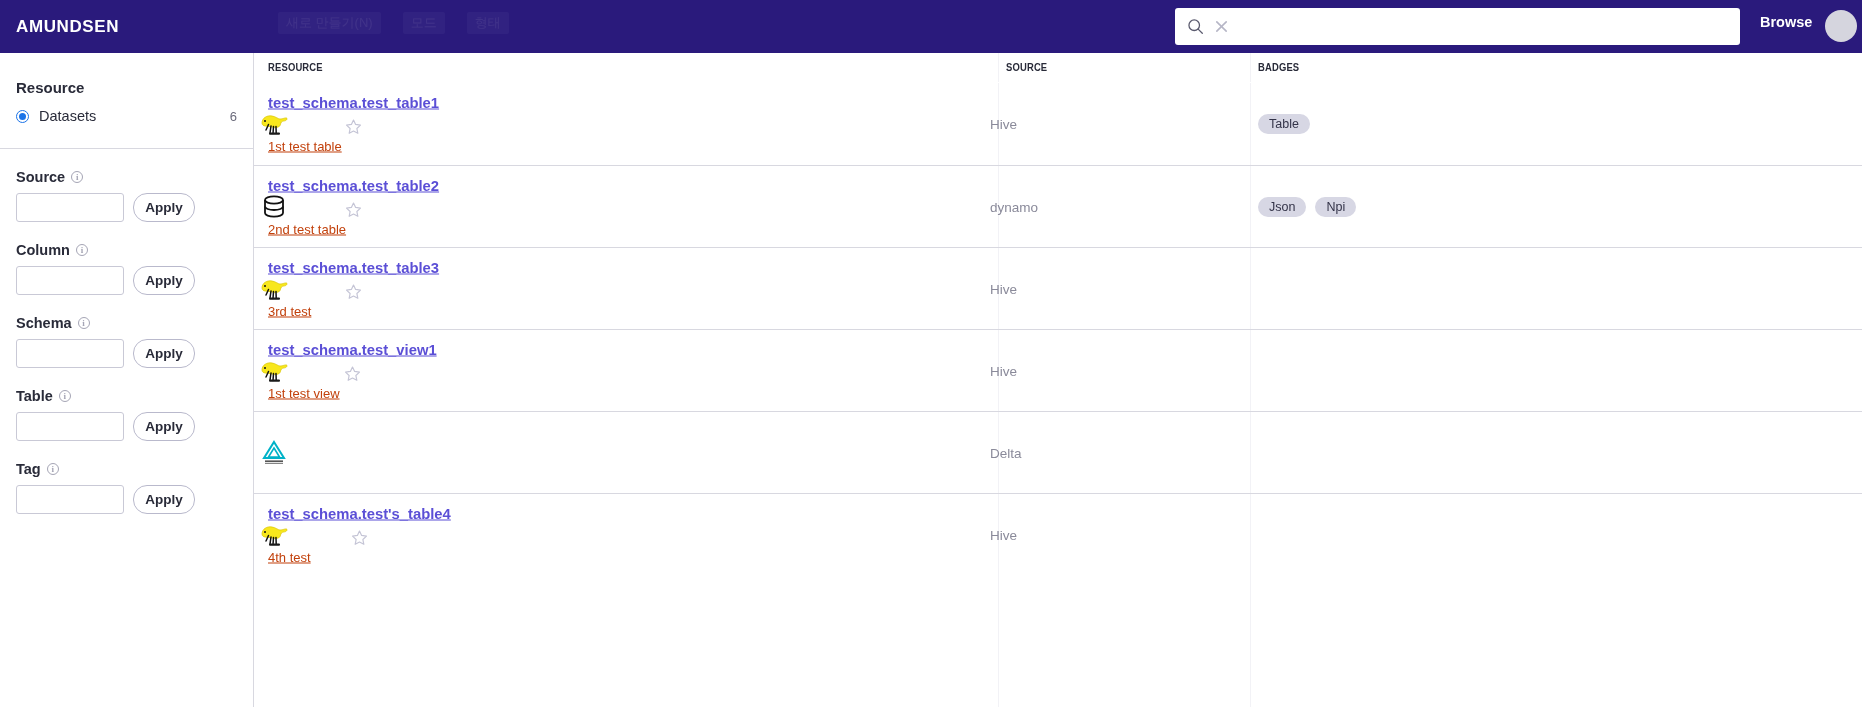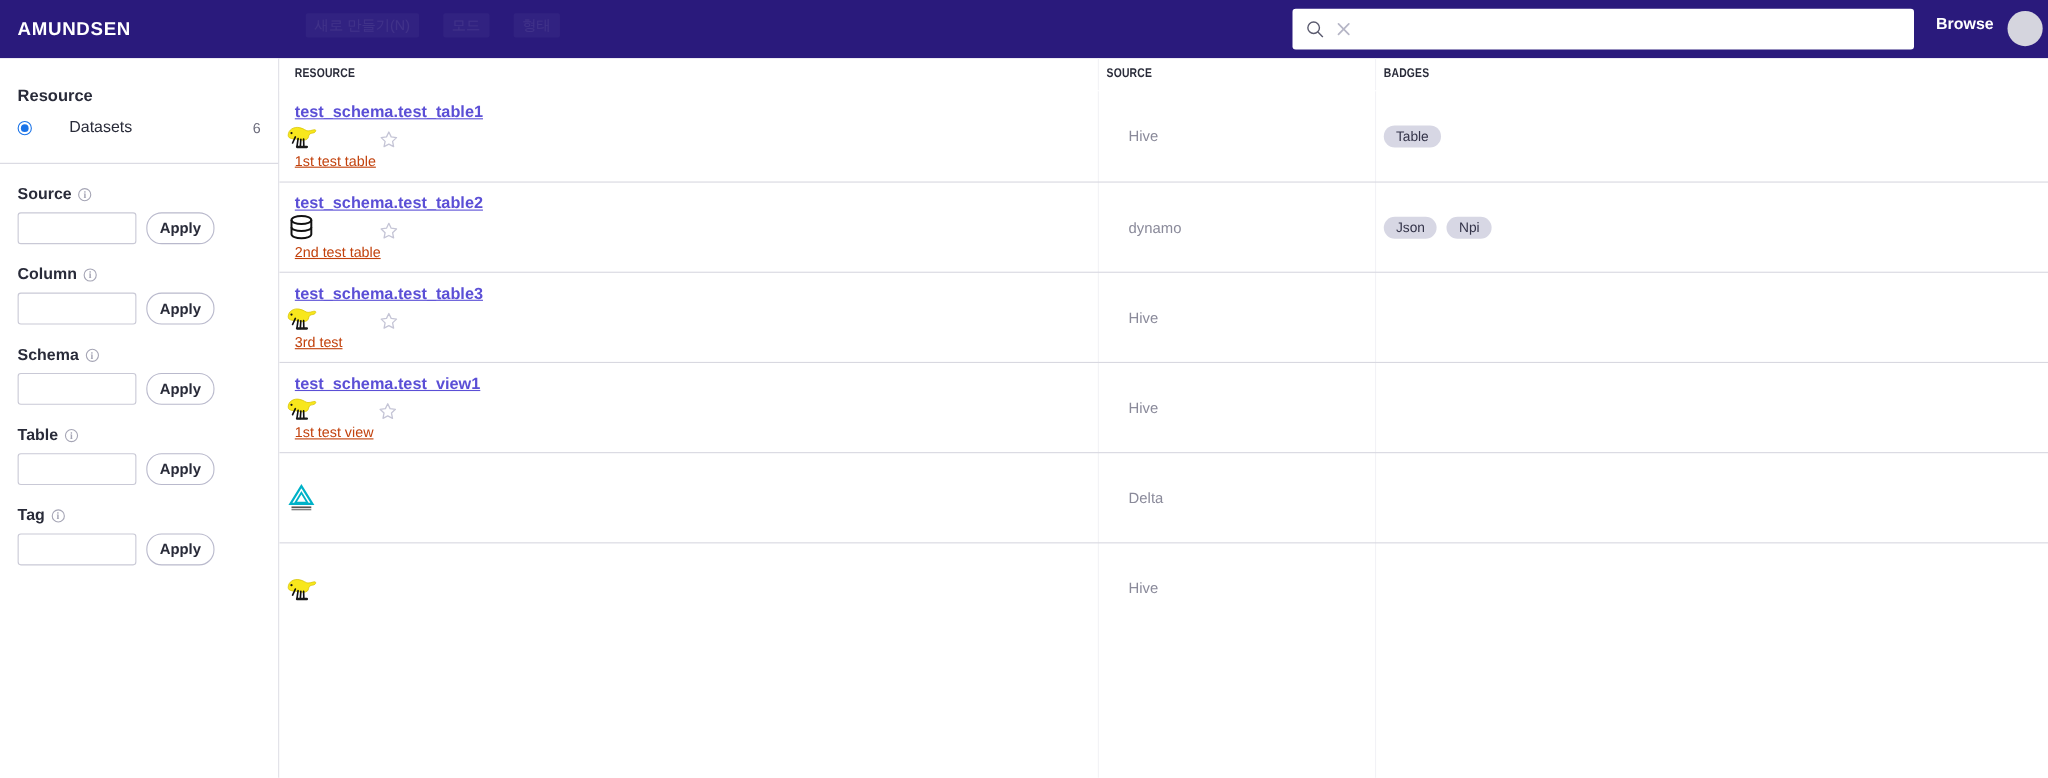--- a/index.html
+++ b/index.html
@@ -85,21 +85,20 @@
   }
   .panel { padding: 0 16px; }
   .panel-title {
     font-size: 15px; font-weight: bold; color: #292b39;
     margin-top: 26px;
   }
   .radio-row {
     display: flex; align-items: center;
     margin-top: 12px;
     cursor: pointer;
-    gap: 24px;
   }
   .radio {
     width: 13px; height: 13px; border-radius: 50%;
     border: 1px solid #1a73e8;
     background: #ffffff;
     position: relative;
     flex: 0 0 auto;
   }
   .radio::after {
     content: ""; position: absolute;
@@ -189,21 +188,21 @@
     color: #5b4fd6;
     text-decoration: underline;
     white-space: nowrap;
   }
   .row-desc {
     font-size: 13px; color: #c2410c;
     margin-top: 3px;
     text-decoration: underline;
   }
   .row-source {
-    position: absolute; left: 772px; top: 50%;
+    position: absolute; left: 736px; top: 50%;
     transform: translateY(-50%);
     font-size: 13.5px; color: #8a8a9a;
   }
   .row-badges {
     position: absolute; left: 1004px; top: 50%;
     transform: translateY(-50%);
     display: flex; gap: 9px;
   }
   .badge {
     background: #d7d7e4; color: #333348;
@@ -443,17 +442,28 @@
       <div class="row">
         <div class="row-icon">
           <svg width="30" height="26" viewBox="0 0 30 26">
             <path d="M3 12 C3 7,8 4,13 5 C17 5.6,19 8,21 8 C24 8,26 6.5,27.5 7 C28.6 7.4,28 9,26.5 9.6 C25 10.2,23.5 10,22.5 11 C21.3 12.2,21.8 14,20.5 15.2 C18.8 16.8,15.5 16.6,13 16 C9 15,3 16,3 12 Z" fill="#f8e71c" stroke="#d8c400" stroke-width=".7"></path>
             <path d="M12 15 L11 22 M14.5 15.6 L14 22.5 M17 15.5 L17.2 22" stroke="#111" stroke-width="1.5" stroke-linecap="round"></path>
             <path d="M9.5 13.5 L7 19" stroke="#111" stroke-width="1.5" stroke-linecap="round"></path>
             <circle cx="6" cy="10" r="1" fill="#111"></circle>
             <rect x="10" y="21.5" width="11" height="2.2" rx="1" fill="#1a1a1a"></rect>
           </svg>
         </div>
+        <div class="row-main">
+          <div class="row-title-line">
+            <a class="row-title" href="#">test_schema.test's_table4</a>
+            <span style="display: flex; cursor: pointer;">
+              <svg width="17" height="17" viewBox="0 0 20 20">
+                <path d="M10 1.8 L12.5 7 L18.2 7.8 L14 11.8 L15.1 17.4 L10 14.8 L4.9 17.4 L6 11.8 L1.8 7.8 L7.5 7 Z" fill="none" stroke="#c5c5d6" stroke-width="1.4" stroke-linejoin="round"></path>
+              </svg>
+            </span>
+          </div>
+          <div class="row-desc">4th test</div>
+        </div>
         <div class="row-source">Hive</div>
         <div class="row-badges"></div>
       </div>
     </div>
 </div>
 
 </body></html>

